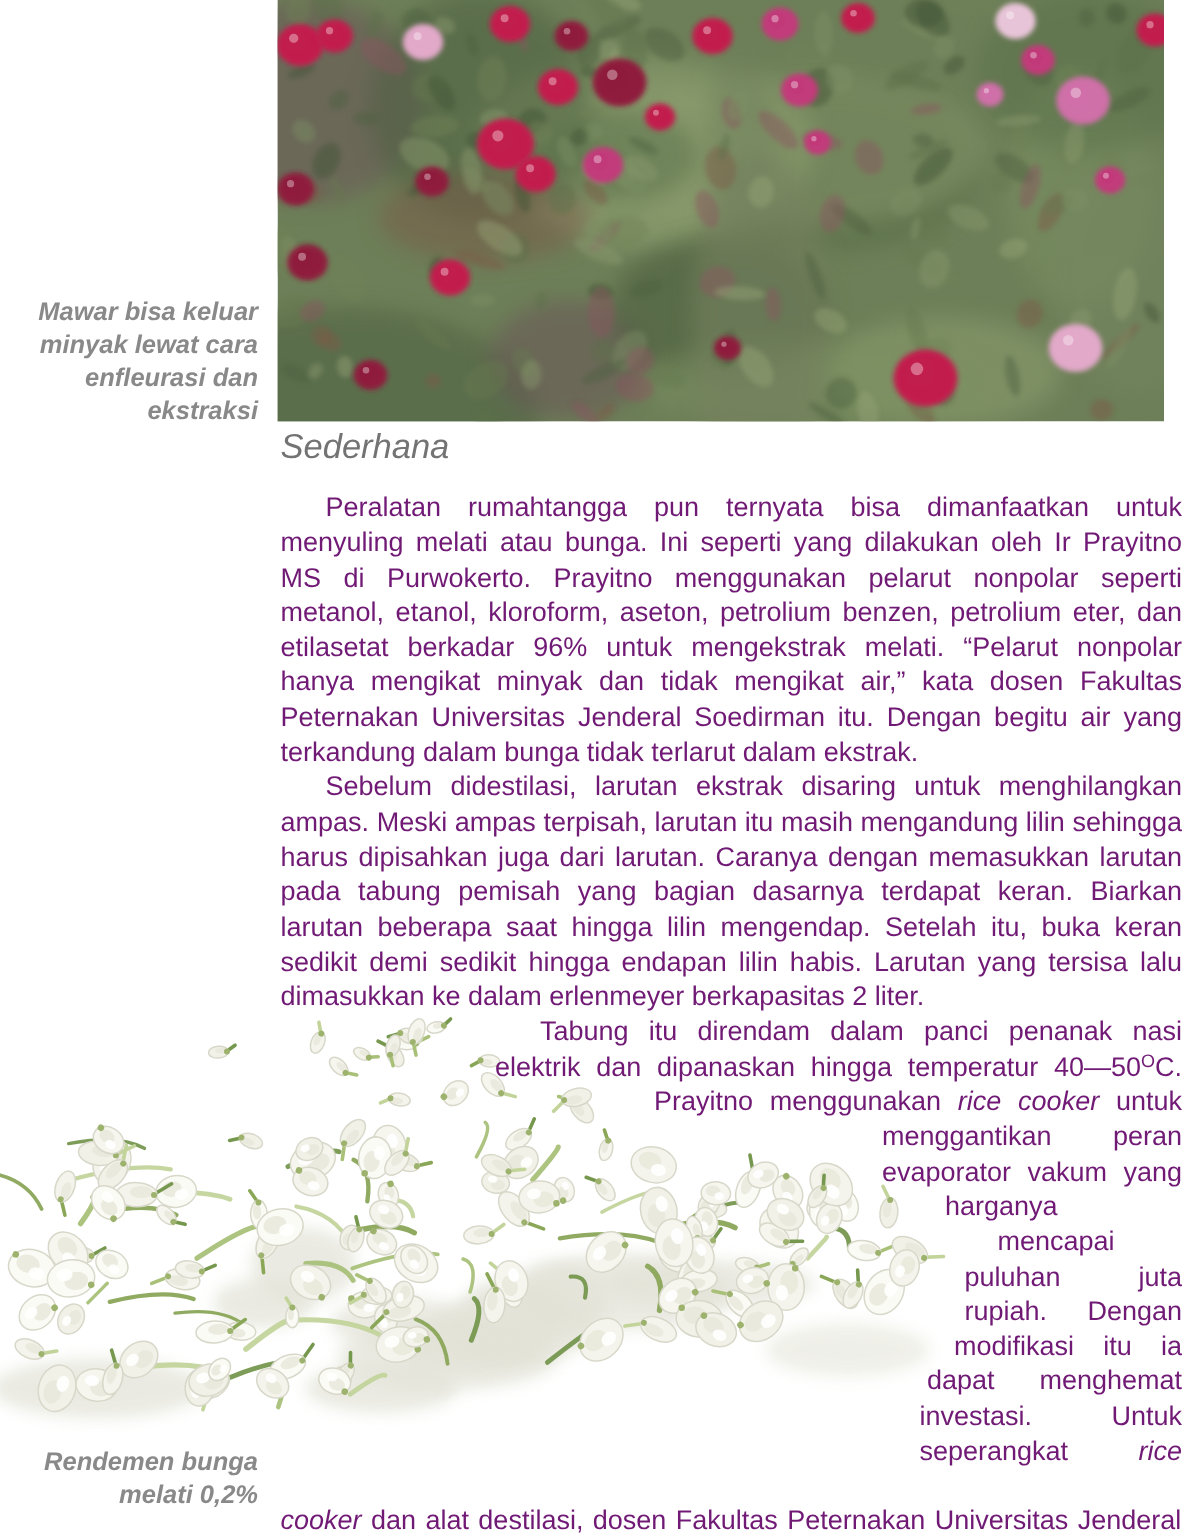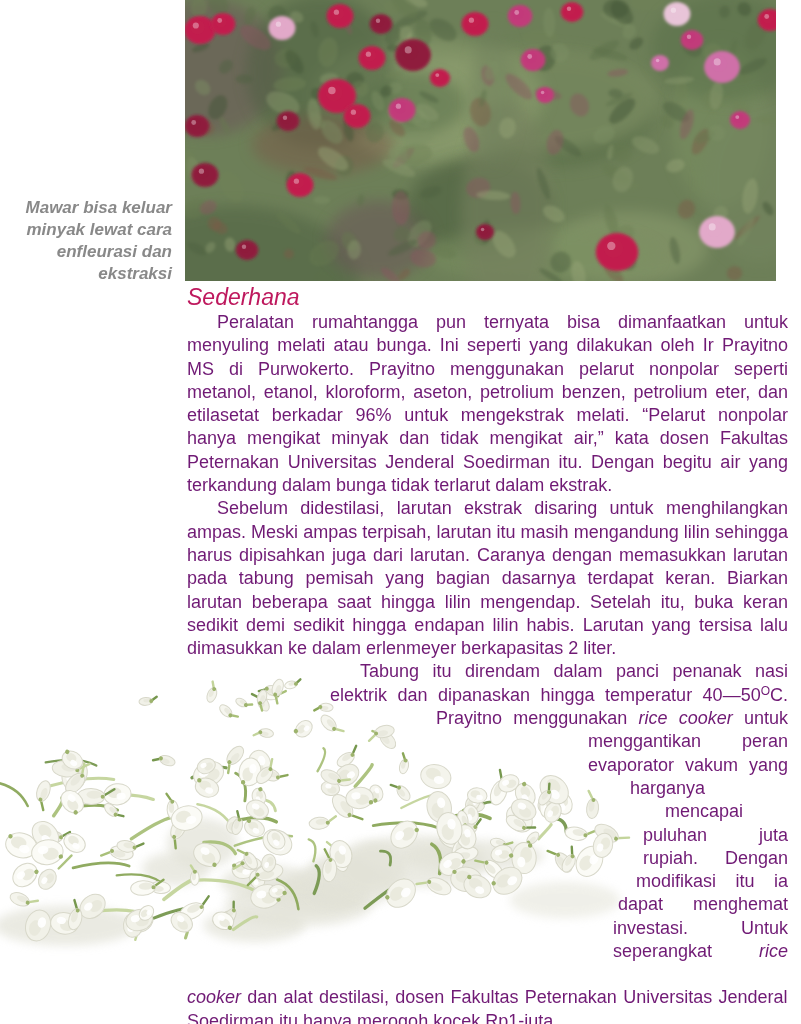--- a/index.html
+++ b/index.html
@@ -5,21 +5,21 @@
   html,body{margin:0;padding:0;background:#fff;}
   .page{position:relative;width:801px;height:1024px;background:#ffffff;overflow:hidden;
         font-family:"Liberation Sans",sans-serif;}
   .rose-photo{position:absolute;left:185px;top:0;width:591px;height:281px;display:block;}
   .jasmine-photo{position:absolute;left:0;top:650px;width:660px;height:320px;display:block;z-index:1;}
   .caption{position:absolute;left:0;width:172px;text-align:right;font-style:italic;font-weight:bold;
            color:#898989;font-size:17px;line-height:22px;z-index:3;}
   .caption-rose{top:197px;}
   .caption-jasmine{top:964px;}
   .column{position:absolute;left:187px;top:284px;width:601px;z-index:2;}
-  .heading{font-style:italic;font-weight:normal;font-size:23px;color:#be185d;margin:0 0 0 0;}
+  .heading{font-style:italic;font-weight:normal;font-size:23px;color:#737373;margin:0 0 16px 0;}
   .body-p{margin:0;font-size:18px;line-height:23.3px;color:#701a75;text-align:justify;text-indent:30px;}
   .sup{font-size:12px;vertical-align:6px;line-height:0;}
   .flow-left{float:left;width:480px;height:326px;
     shape-outside:polygon(0 0,78px 0,78px 23px,143px 23px,143px 47px,249px 47px,249px 70px,
       313px 70px,313px 93px,401px 93px,401px 117px,443px 117px,443px 140px,478px 140px,
       478px 163px,456px 163px,456px 187px,449px 187px,449px 210px,431px 210px,431px 233px,
       426px 233px,426px 280px,103px 280px,103px 303px,128px 303px,128px 326px,0 326px);}
   .flow-right{float:right;width:150px;height:330px;
     shape-outside:polygon(150px 0,149px 47px,140px 47px,134px 70px,129px 93px,115px 117px,
       115px 163px,148px 166px,148px 187px,141px 190px,141px 233px,147px 236px,147px 278px,
@@ -1164,13 +1164,14 @@
     <p class="body-p">Peralatan rumahtangga pun ternyata bisa dimanfaatkan untuk menyuling melati atau bunga. Ini seperti yang dilakukan oleh Ir Prayitno MS di Purwokerto. Prayitno menggunakan pelarut nonpolar seperti metanol, etanol, kloroform, aseton, petrolium benzen, petrolium eter, dan etilasetat berkadar 96% untuk mengekstrak melati. “Pelarut nonpolar hanya mengikat minyak dan tidak mengikat air,” kata dosen Fakultas Peternakan Universitas Jenderal Soedirman itu. Dengan begitu air yang terkandung dalam bunga tidak terlarut dalam ekstrak.</p>
     <p class="body-p">Sebelum didestilasi, larutan ekstrak disaring untuk menghilangkan ampas. Meski ampas terpisah, larutan itu masih mengandung lilin sehingga harus dipisahkan juga dari larutan. Caranya dengan memasukkan larutan pada tabung pemisah yang bagian dasarnya terdapat keran. Biarkan larutan beberapa saat hingga lilin mengendap. Setelah itu, buka keran sedikit demi sedikit hingga endapan lilin habis. Larutan yang tersisa lalu dimasukkan ke dalam erlenmeyer berkapasitas 2 liter.</p>
     <p class="body-p">
       <span class="flow-left"></span>
       <span class="flow-right"></span>
       <span>Tabung itu direndam dalam panci penanak nasi elektrik dan dipanaskan hingga temperatur 40—50</span><span class="sup">O</span><span>C. Prayitno menggunakan </span><i>rice cooker</i><span> untuk menggantikan peran evaporator vakum yang harganya mencapai puluhan juta rupiah. Dengan modifikasi itu ia dapat menghemat investasi. Untuk seperangkat </span><i>rice cooker</i><span> dan alat destilasi, dosen Fakultas Peternakan Universitas Jenderal Soedirman itu hanya merogoh kocek Rp1-juta.</span>
     </p>
 
   </div>
 
+  <div class="caption caption-jasmine">Rendemen bunga melati 0,2%</div>
 </div>
 
 </body></html>

